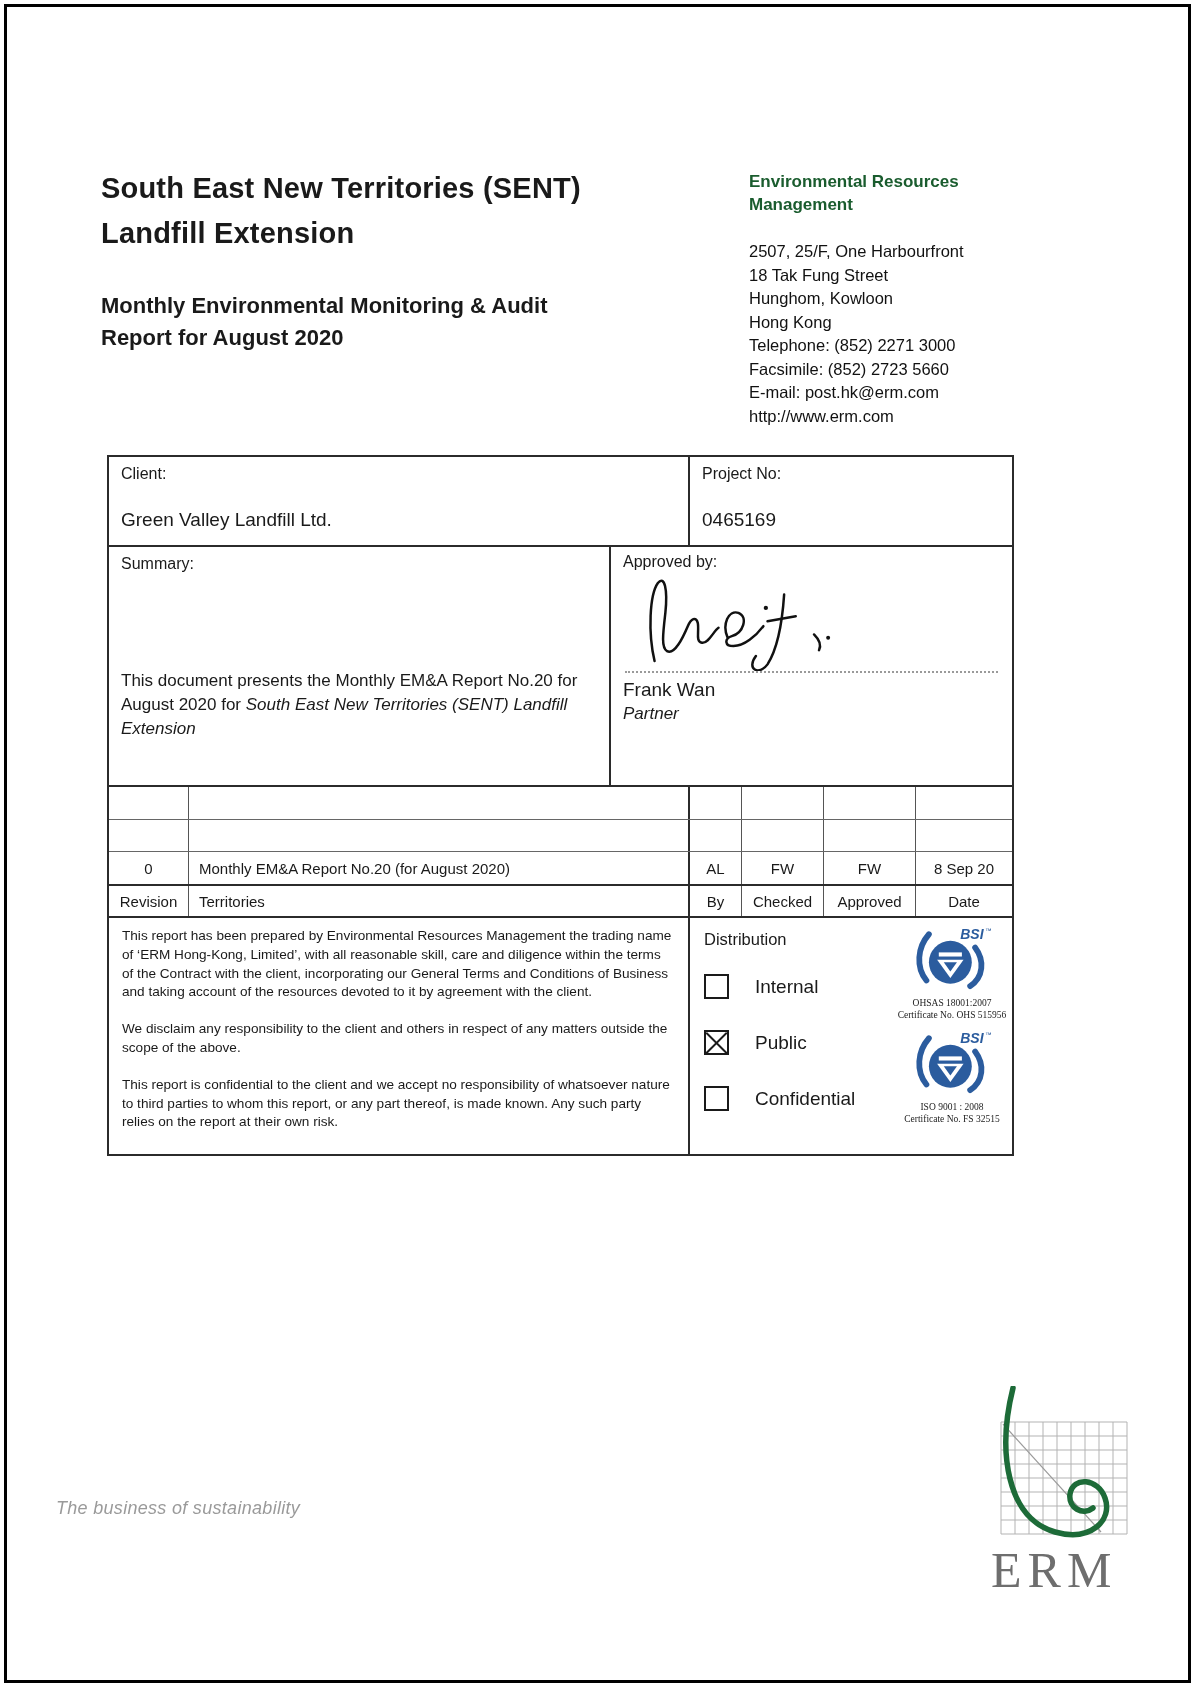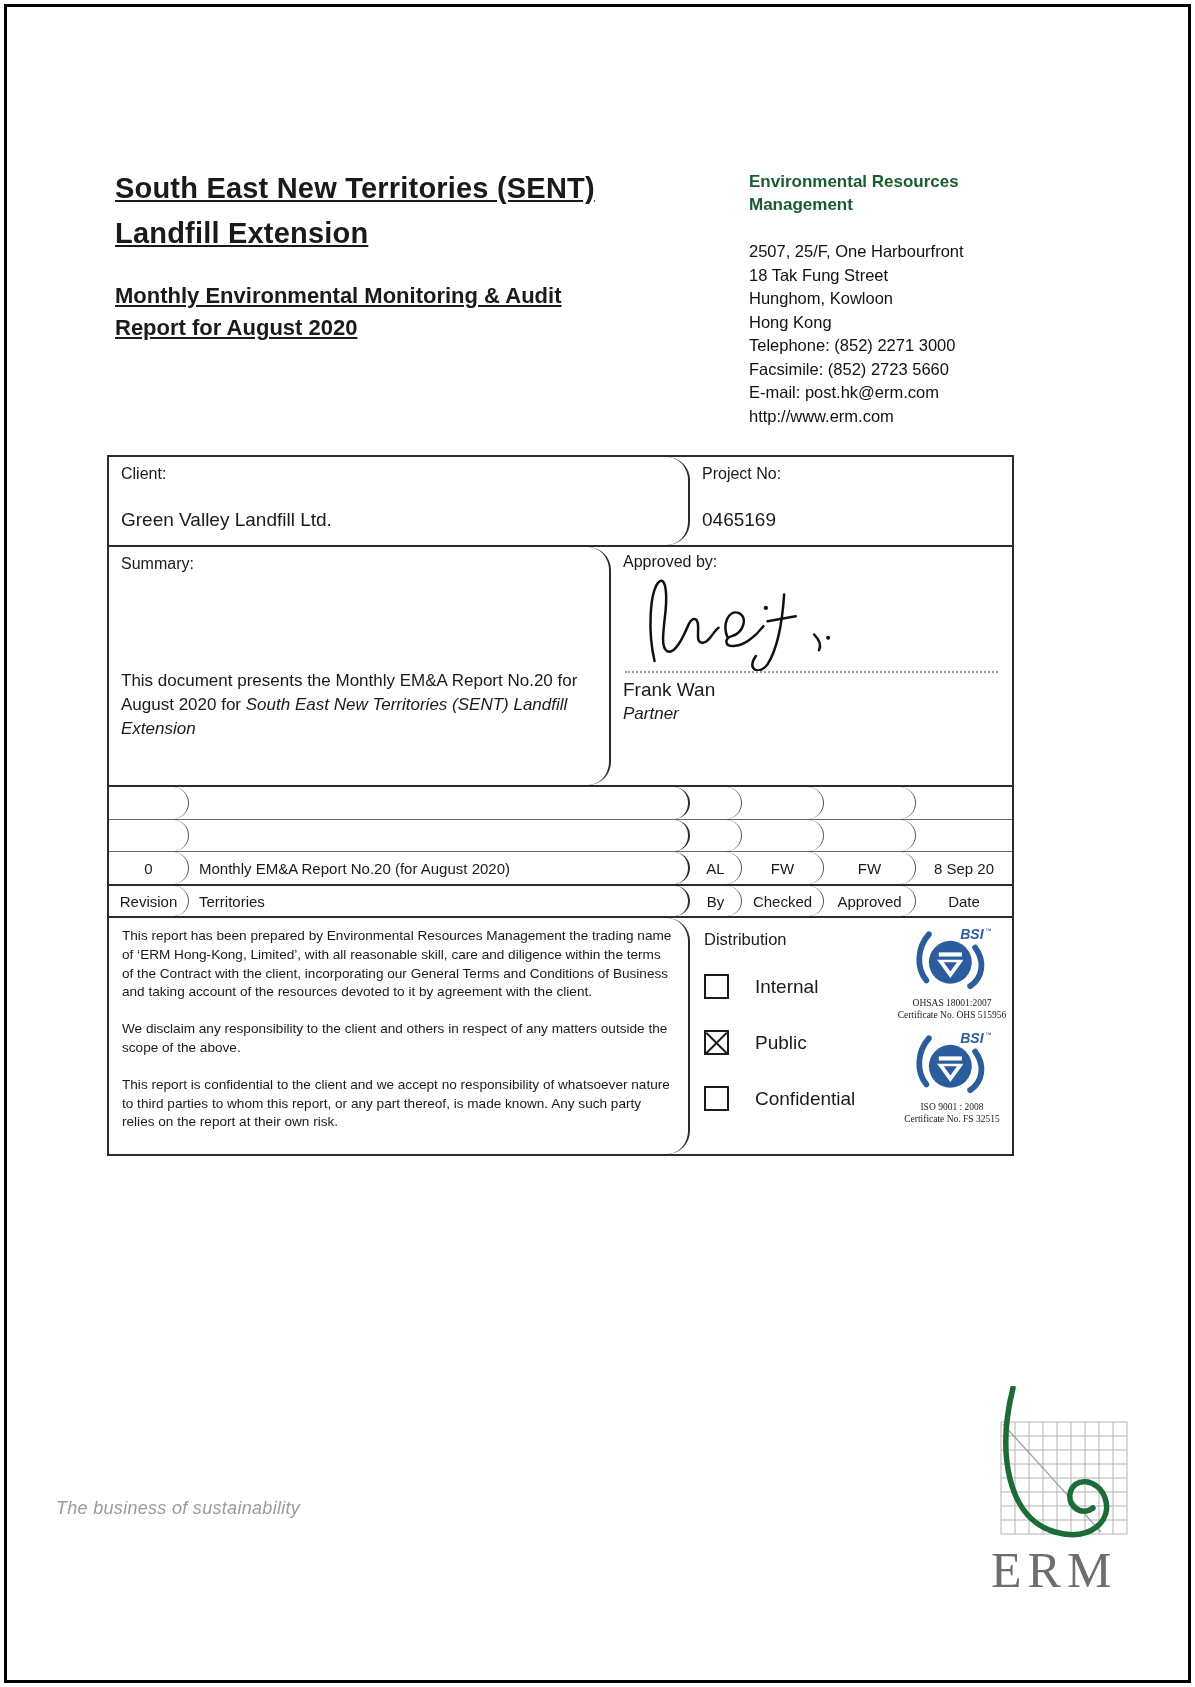--- a/index.html
+++ b/index.html
@@ -3,32 +3,32 @@
 <meta charset="utf-8">
 <style>
   html,body { margin:0; padding:0; background:#e8e8e8; }
   .page {
     position:relative; width:1195px; height:1687px; background:#ffffff;
     font-family:"Liberation Sans", sans-serif; color:#1a1a1a; margin:0 auto; overflow:hidden;
   }
   .page-frame { position:absolute; inset:4px; border:3px solid #000; pointer-events:none; }
 
   
-  .title-block { position:absolute; left:115px; top:166px; width:620px;text-decoration:underline; }
+  .title-block { position:absolute; left:101px; top:166px; width:620px; }
   .doc-title { font-size:29px; font-weight:bold; line-height:45px; letter-spacing:0.2px; }
-  .doc-subtitle { margin-top:24px; font-size:22px; font-weight:bold; line-height:32px; }
+  .doc-subtitle { margin-top:34px; font-size:22px; font-weight:bold; line-height:32px; }
 
   .company-block { position:absolute; left:749px; top:170px; width:280px; }
   .company-name { font-size:17px; font-weight:bold; line-height:23px; color:#1a5c2e; }
   .company-address { margin-top:24px; font-size:16.5px; line-height:23.5px; color:#111; }
 
   
   .doc-table { position:absolute; left:107px; top:455px; width:903px; border:2px solid #2b2b2b; }
   .row { display:flex; box-sizing:border-box; }
-  .cell { box-sizing:border-box; position:relative;border-radius:23px; }
+  .cell { box-sizing:border-box; position:relative; }
   .b-right-thick { border-right:2px solid #2b2b2b; }
   .b-right-thin  { border-right:1.5px solid #555; }
   .b-bottom-thick{ border-bottom:2px solid #2b2b2b; }
   .b-bottom-thin { border-bottom:1.5px solid #666; }
 
   .lbl { font-size:16px; }
   .val { font-size:19px; }
 
   .row-client { height:90px; }
   .cell-client { width:581px; padding:8px 12px; }

